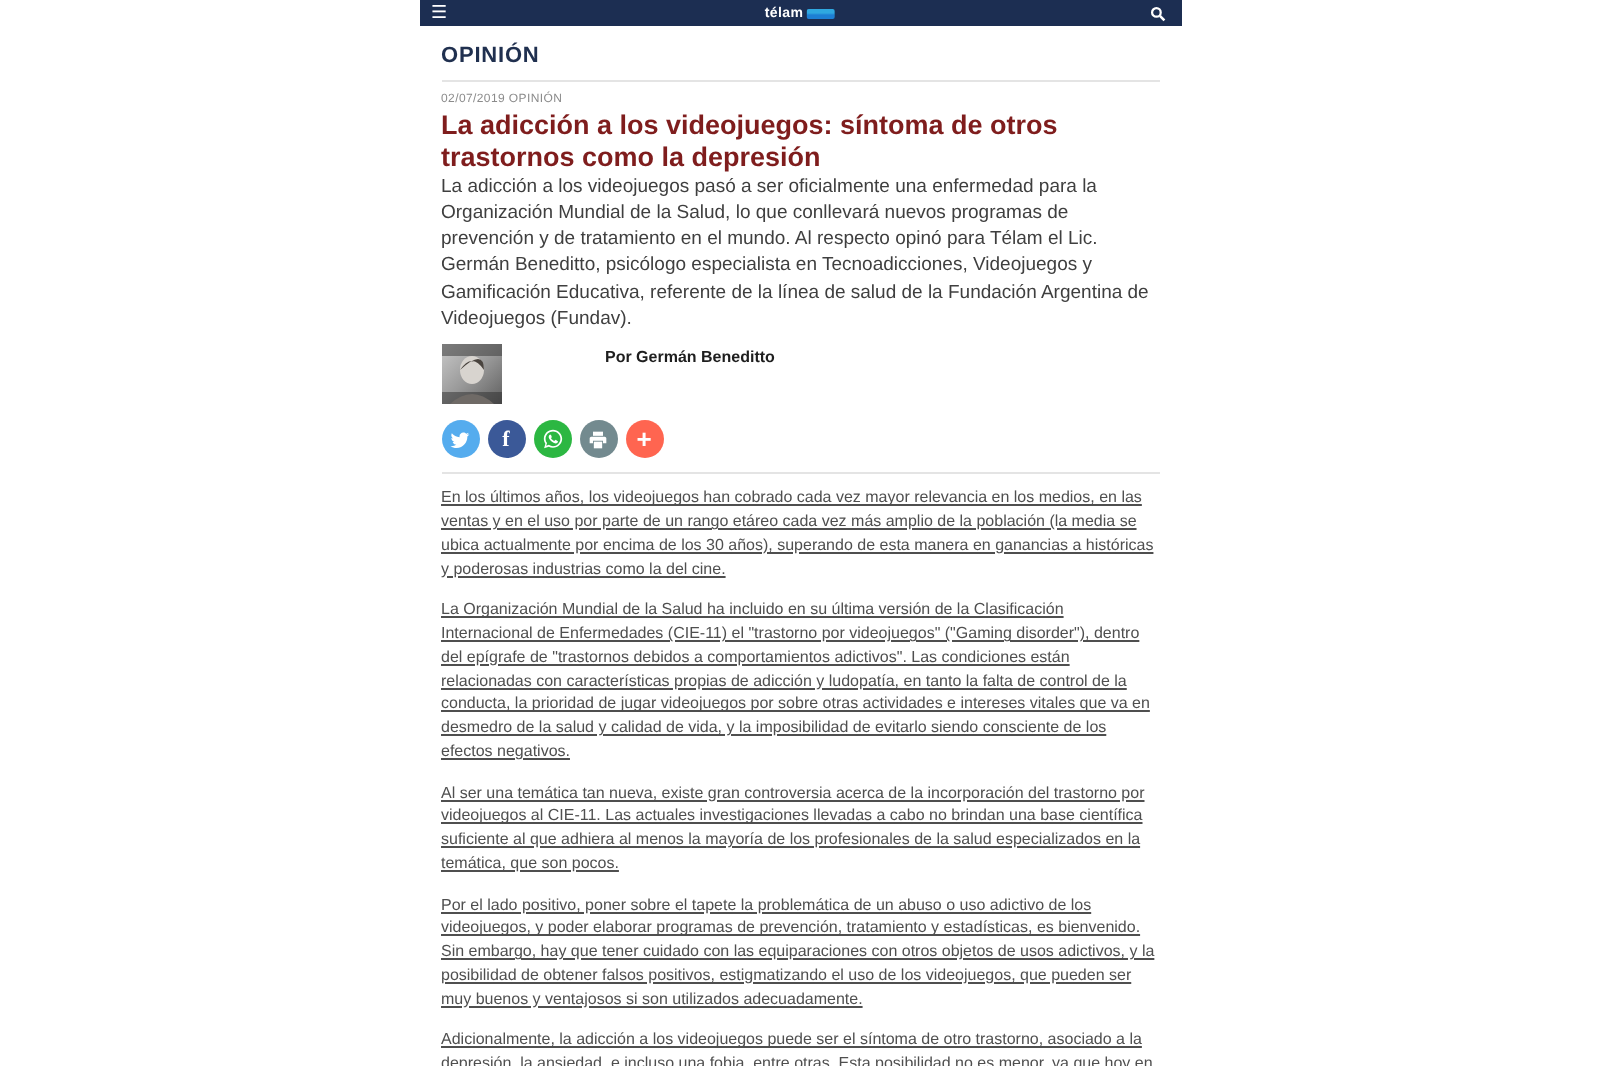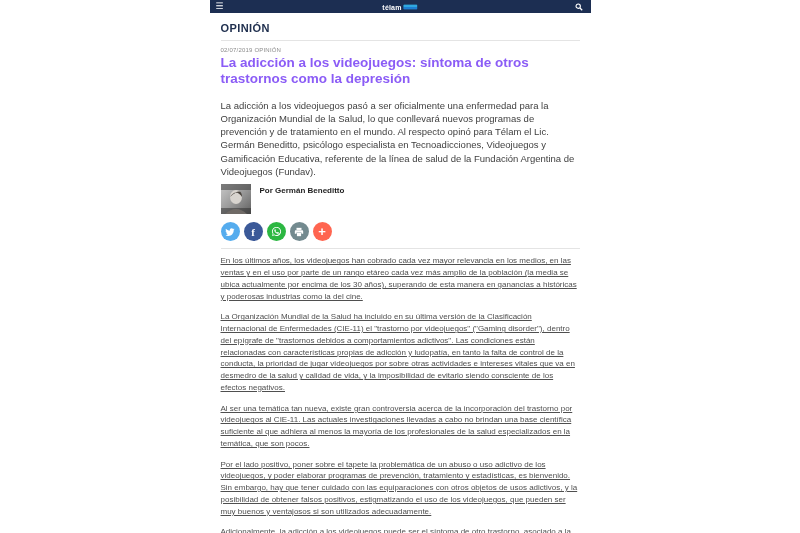--- a/index.html
+++ b/index.html
@@ -19,25 +19,25 @@
   .searchbtn { width:12px; height:12px; display:flex; align-items:center;
                justify-content:center; cursor:pointer; }
 
   
   .content { padding:0 11px; }
   .section-label { margin-top:9px; font-size:11px; font-weight:bold;
                    color:#20304f; letter-spacing:0.4px; }
   .rule { border:none; border-top:1px solid #e4e4e4; margin:6px 0; }
 
   .dateline { margin-top:2px; font-size:6px; color:#8b8b8b; letter-spacing:0.2px; }
-  .title { margin-top:2px; font-size:13.5px; font-weight:bold; color:#8b5cf6;
+  .title { margin-top:2px; font-size:13.5px; font-weight:bold; color:#7f1d1d;
            line-height:1.17; }
-  .lead { margin-top:12px; font-size:9.5px; color:#3f3f3f; line-height:1.4; }
+  .lead { margin-top:0; font-size:9.5px; color:#3f3f3f; line-height:1.4; }
 
-  .author-row { margin-top:6px; display:flex; align-items:flex-start; }
+  .author-row { margin-top:6px; display:flex; align-items:flex-start;gap:43px; }
   .avatar { width:30px; height:30px; overflow:hidden; flex:none; }
   .author-name { margin-left:9px; margin-top:2px; font-size:8px; font-weight:bold;
                  color:#1e1e1e; }
 
   .share-row { margin-top:8px; display:flex; gap:4px; }
   .share-btn { width:19px; height:19px; border-radius:50%; display:flex;
                align-items:center; justify-content:center; cursor:pointer;
                color:#ffffff; }
   .share-btn svg { display:block; }
   .share-fb { font-size:11px; font-weight:bold; font-family:"Liberation Serif", serif; }

